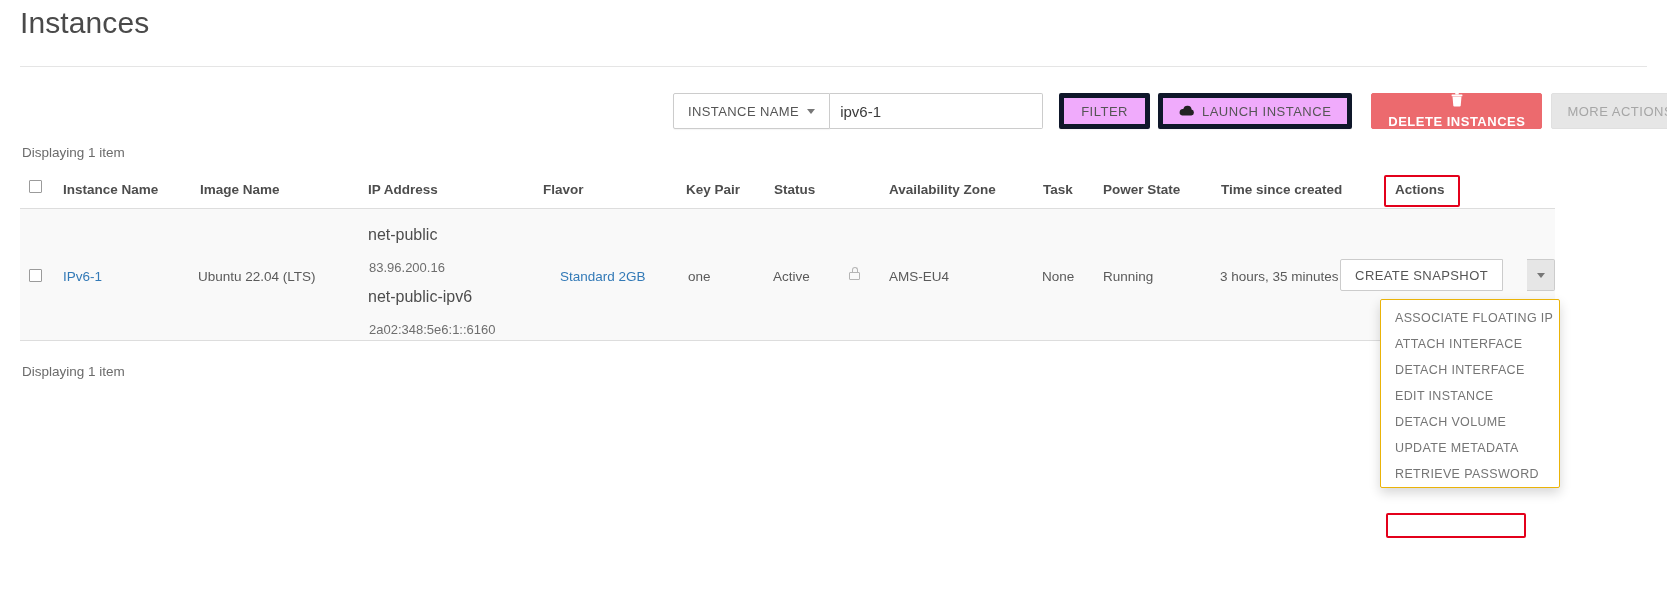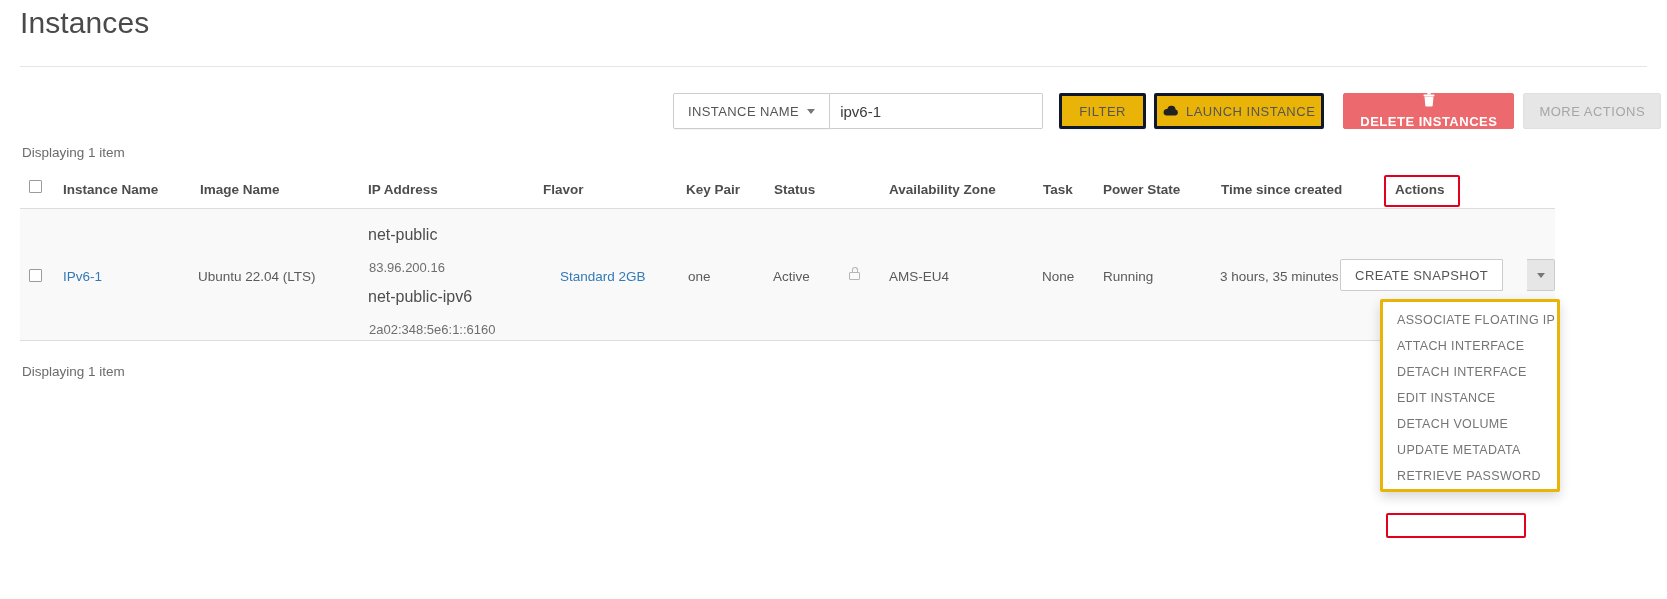--- a/index.html
+++ b/index.html
@@ -97,38 +97,38 @@
     justify-content: center;
     gap: 7px;
     font-size: 13px;
     letter-spacing: 0.5px;
     border-radius: 2px;
     cursor: pointer;
     white-space: nowrap;
     font-family: "Liberation Sans", sans-serif;
   }
   .btn-default {
-    background: #eab308;
-    border: 3px solid #0f172a;
+    background: #f0abfc;
+    border: 5px solid #0f172a;
     color: #555555;
     box-shadow: 0 1px 1px rgba(0,0,0,0.045);
   }
   .btn-danger {
     background: #ec6a6e;
     border: 1px solid #ec6a6e;
     color: #ffffff;
   }
   .btn-disabled {
     background: #e6e6e6;
     border: 1px solid #e0e0e0;
     color: #a6a6a6;
     cursor: default;
   }
   #btn-filter { margin-left: 16px; padding: 0 17px; }
-  #btn-launch { margin-left: 8px; padding: 0 6px; }
+  #btn-launch { margin-left: 8px; padding: 0 16px; }
   #btn-delete { margin-left: 19px; padding: 17px 16px; font-weight: bold; flex-direction: column; }
   #btn-more   { margin-left: 9px; padding: 0 15px; }
 
   .icon-cloud { display:inline-block; width:16px; height:12px; position:relative; }
   .icon-trash { display:inline-block; width:12px; height:14px; position:relative; }
 
   
   .count-top {
     position: absolute;
     left: 22px;
@@ -248,21 +248,21 @@
     cursor: pointer;
   }
 
   
   .dropdown {
     position: absolute;
     left: 1380px;
     top: 299px;
     width: 180px;
     background: #ffffff;
-    border: 3px solid #eab308;
+    border: 1px solid #eab308;
     border-radius: 2px;
     box-shadow: 0 5px 12px rgba(0,0,0,0.16);
     padding: 5px 0 0 0;
     z-index: 40;
   }
   .dd-item {
     height: 26px;
     line-height: 26px;
     padding: 0 10px 0 14px;
     font-size: 12.5px;

